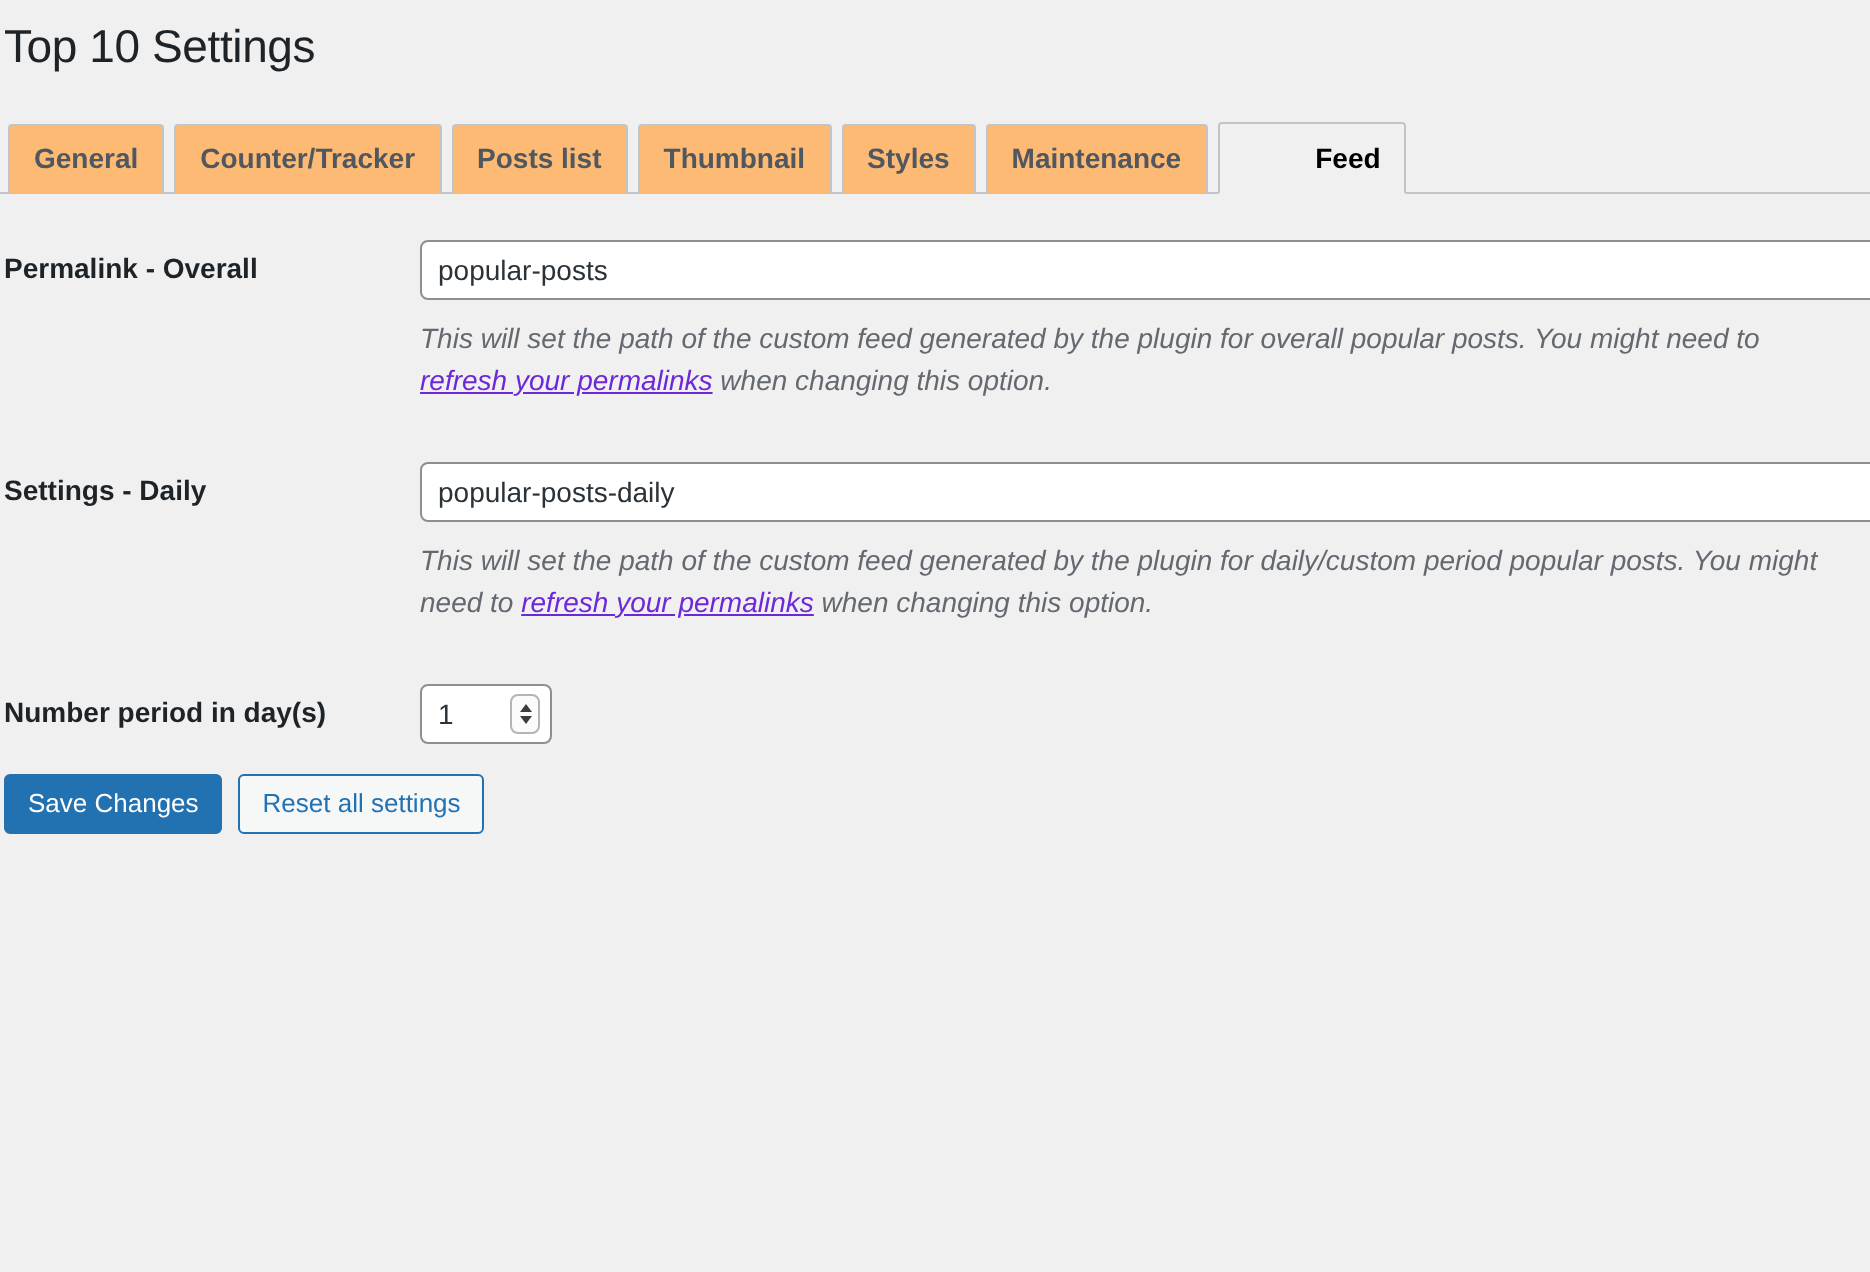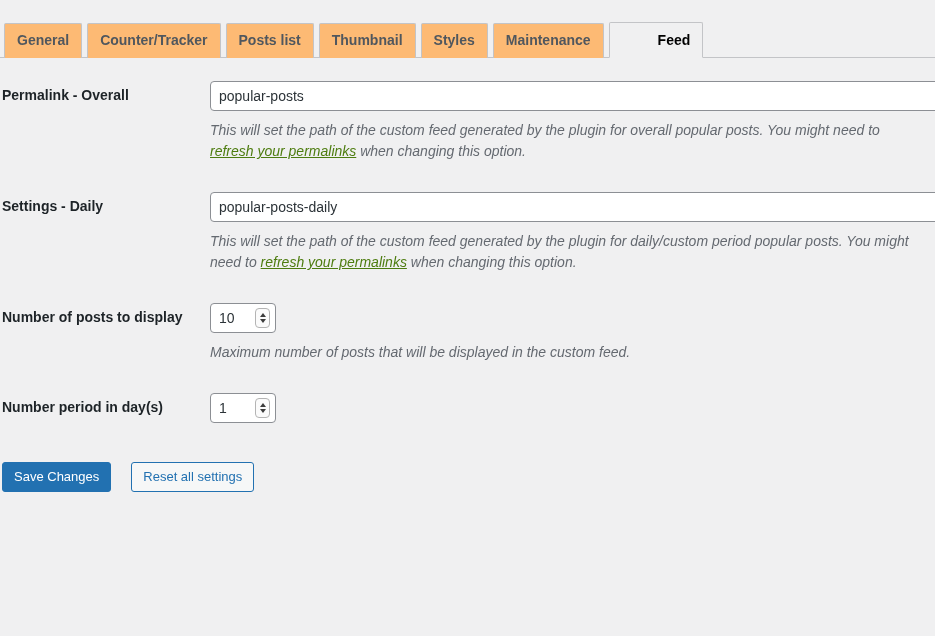--- a/index.html
+++ b/index.html
@@ -184,31 +184,31 @@
   
   p.description {
     margin: 9px 0 0 0;
     font-size: 14px;
     font-style: italic;
     line-height: 1.5;
     color: #646970;
     max-width: 702px;
   }
   p.description a {
-    color: #4d7c0f;
+    color: #6d28d9;
     text-decoration: underline;
   }
 
   
   .submit-row {
     padding: 0 0 0 2px;
-    margin-top: 24px;
+    margin-top: 0;
     display: flex;
     align-items: center;
-    gap: 20px;
+    gap: 8px;
     text-align: center;
   }
   .button {
     display: inline-block;
     box-sizing: border-box;
     height: 30px;
     line-height: 28px;
     padding: 0 11px;
     font-size: 13px;
     font-family: "Liberation Sans", sans-serif;
@@ -227,20 +227,21 @@
     background: #f6f7f7;
     border: 1px solid #2271b1;
     color: #2271b1;
   }
 </style>
 </head>
 <body>
 
 <div class="page">
 
+  <h1 class="page-title">Top 10 Settings</h1>
 
   <div class="tab-wrap">
     <nav class="tab-list">
       <a class="nav-tab" href="#">General</a>
       <a class="nav-tab" href="#">Counter/Tracker</a>
       <a class="nav-tab" href="#">Posts list</a>
       <a class="nav-tab" href="#">Thumbnail</a>
       <a class="nav-tab" href="#">Styles</a>
       <a class="nav-tab" href="#">Maintenance</a>
       <a class="nav-tab active" href="#">Feed</a>
@@ -259,33 +260,20 @@
       </tr>
 
       <tr>
         <th>Settings - Daily</th>
         <td>
           <input class="regular-text" type="text" value="popular-posts-daily" style="">
           <p class="description"><span>This will set the path of the custom feed generated by the plugin for daily/custom period popular posts. You might need to </span><a href="#">refresh your permalinks</a><span> when changing this option.</span></p>
         </td>
       </tr>
 
-      <tr>
-        <th>Number of posts to display</th>
-        <td>
-          <span class="num-wrap">
-            <input class="small-text" type="number" value="10" style="">
-            <span class="spinner">
-              <span class="arw up"></span>
-              <span class="arw down"></span>
-            </span>
-          </span>
-          <p class="description">Maximum number of posts that will be displayed in the custom feed.</p>
-        </td>
-      </tr>
 
       <tr>
         <th>Number period in day(s)</th>
         <td>
           <span class="num-wrap">
             <input class="small-text" type="number" value="1" style="">
             <span class="spinner">
               <span class="arw up"></span>
               <span class="arw down"></span>
             </span>

